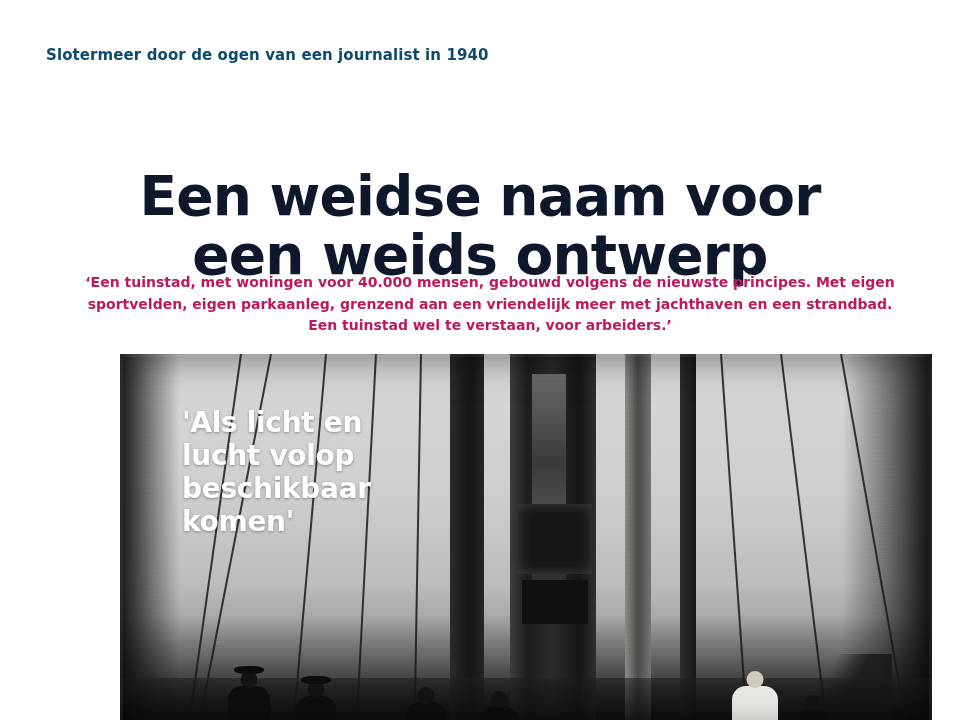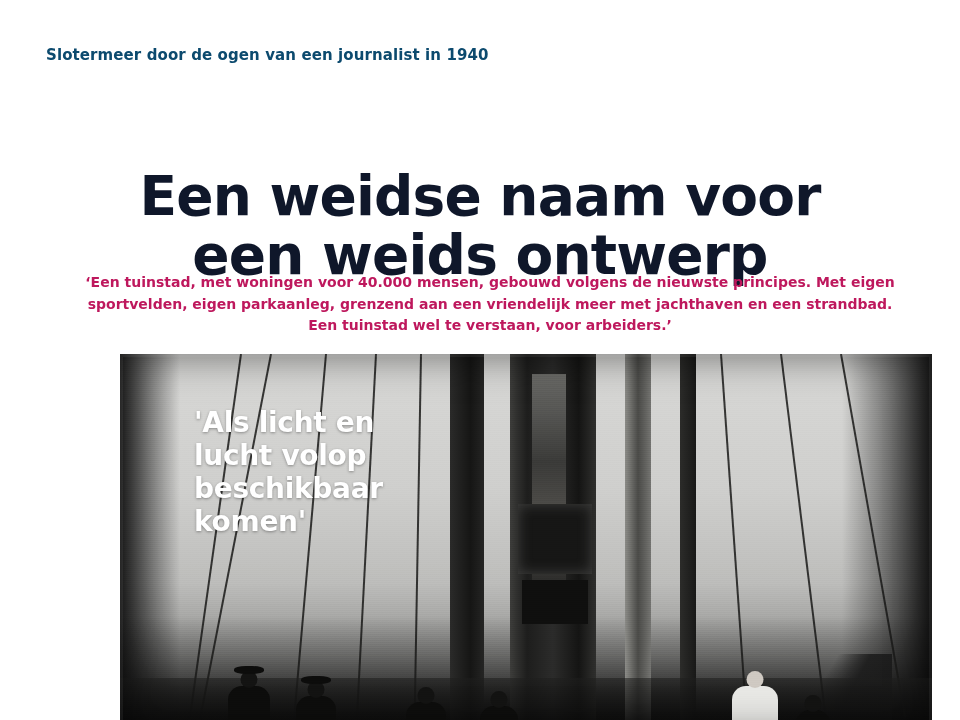--- a/index.html
+++ b/index.html
@@ -210,21 +210,20 @@
     top: 52px;
     width: 260px;
     font-family: "DejaVu Sans", sans-serif;
     font-weight: bold;
     font-size: 28px;
     line-height: 1.18;
     color: #ffffff;
     letter-spacing: -0.3px;
     text-shadow: 0 1px 3px rgba(0,0,0,0.35);
     white-space: pre-line;
-    margin-left: 12px;
   }
 </style>
 </head>
 <body>
 
 <div class="page">
 
   <div class="kicker">Slotermeer door de ogen van een journalist in 1940</div>
 
   <h1 class="headline">Een weidse naam voor een weids ontwerp</h1>

